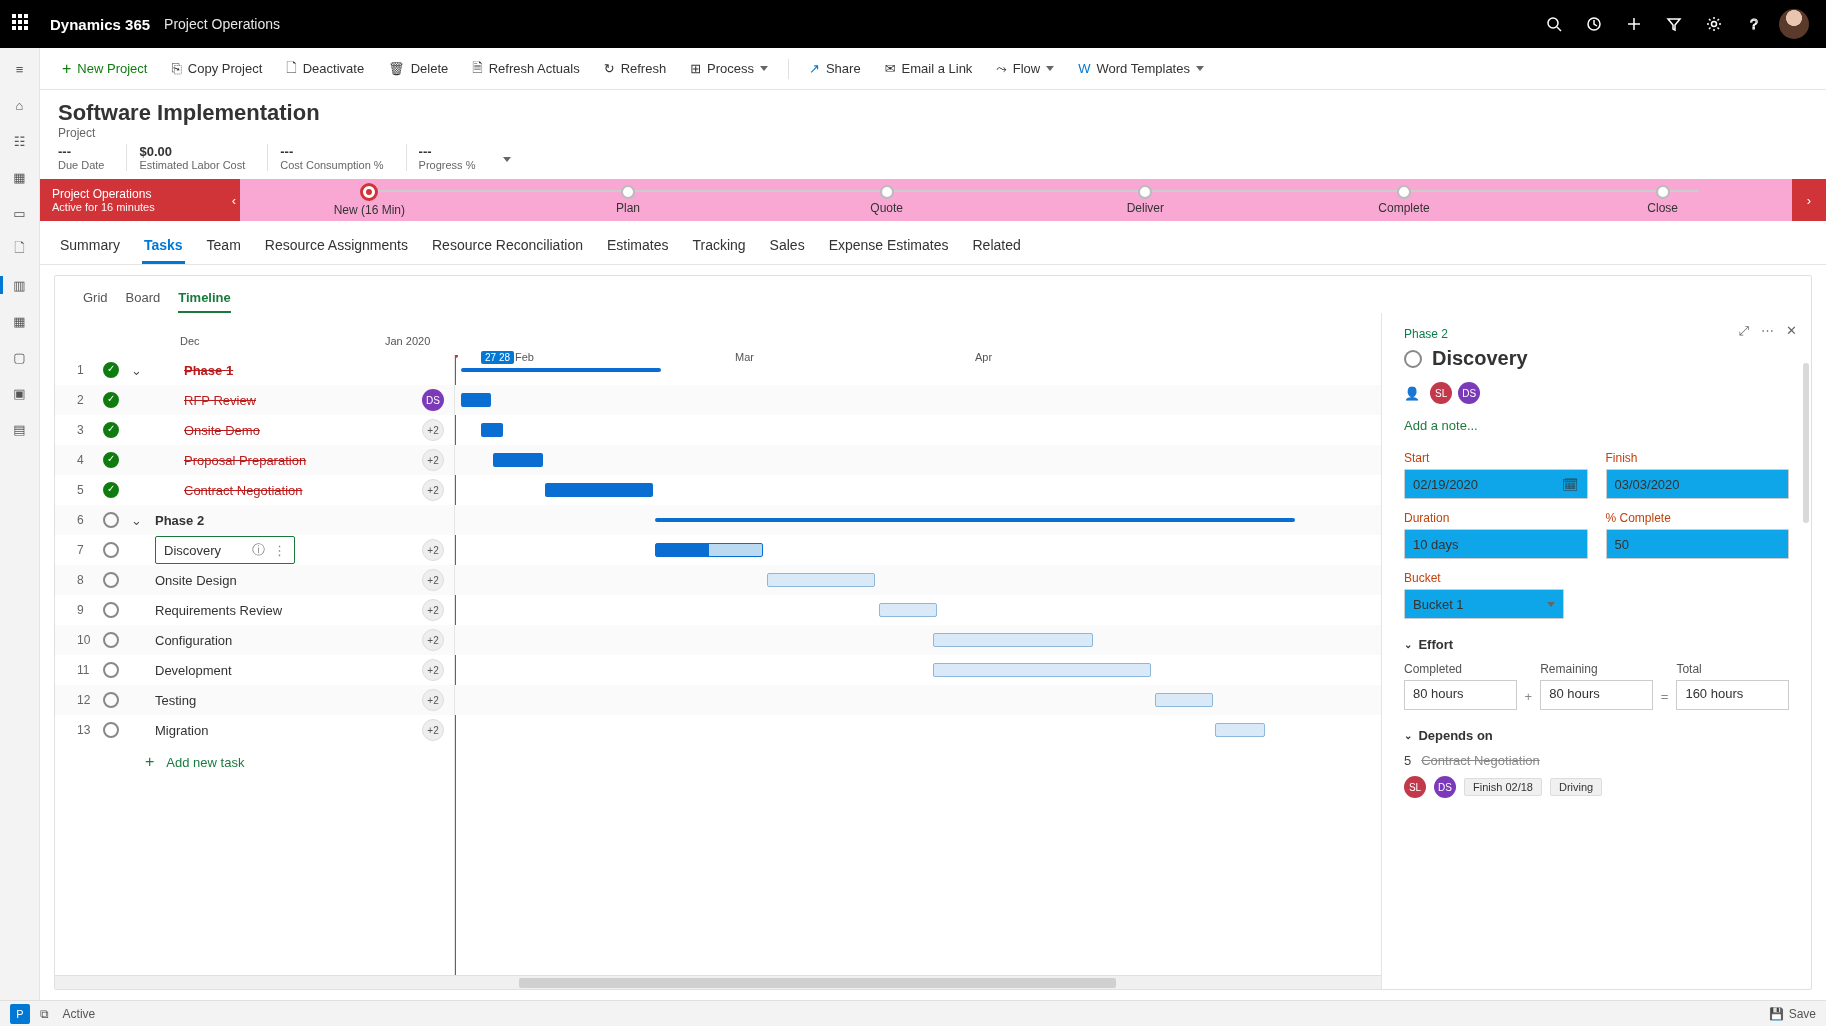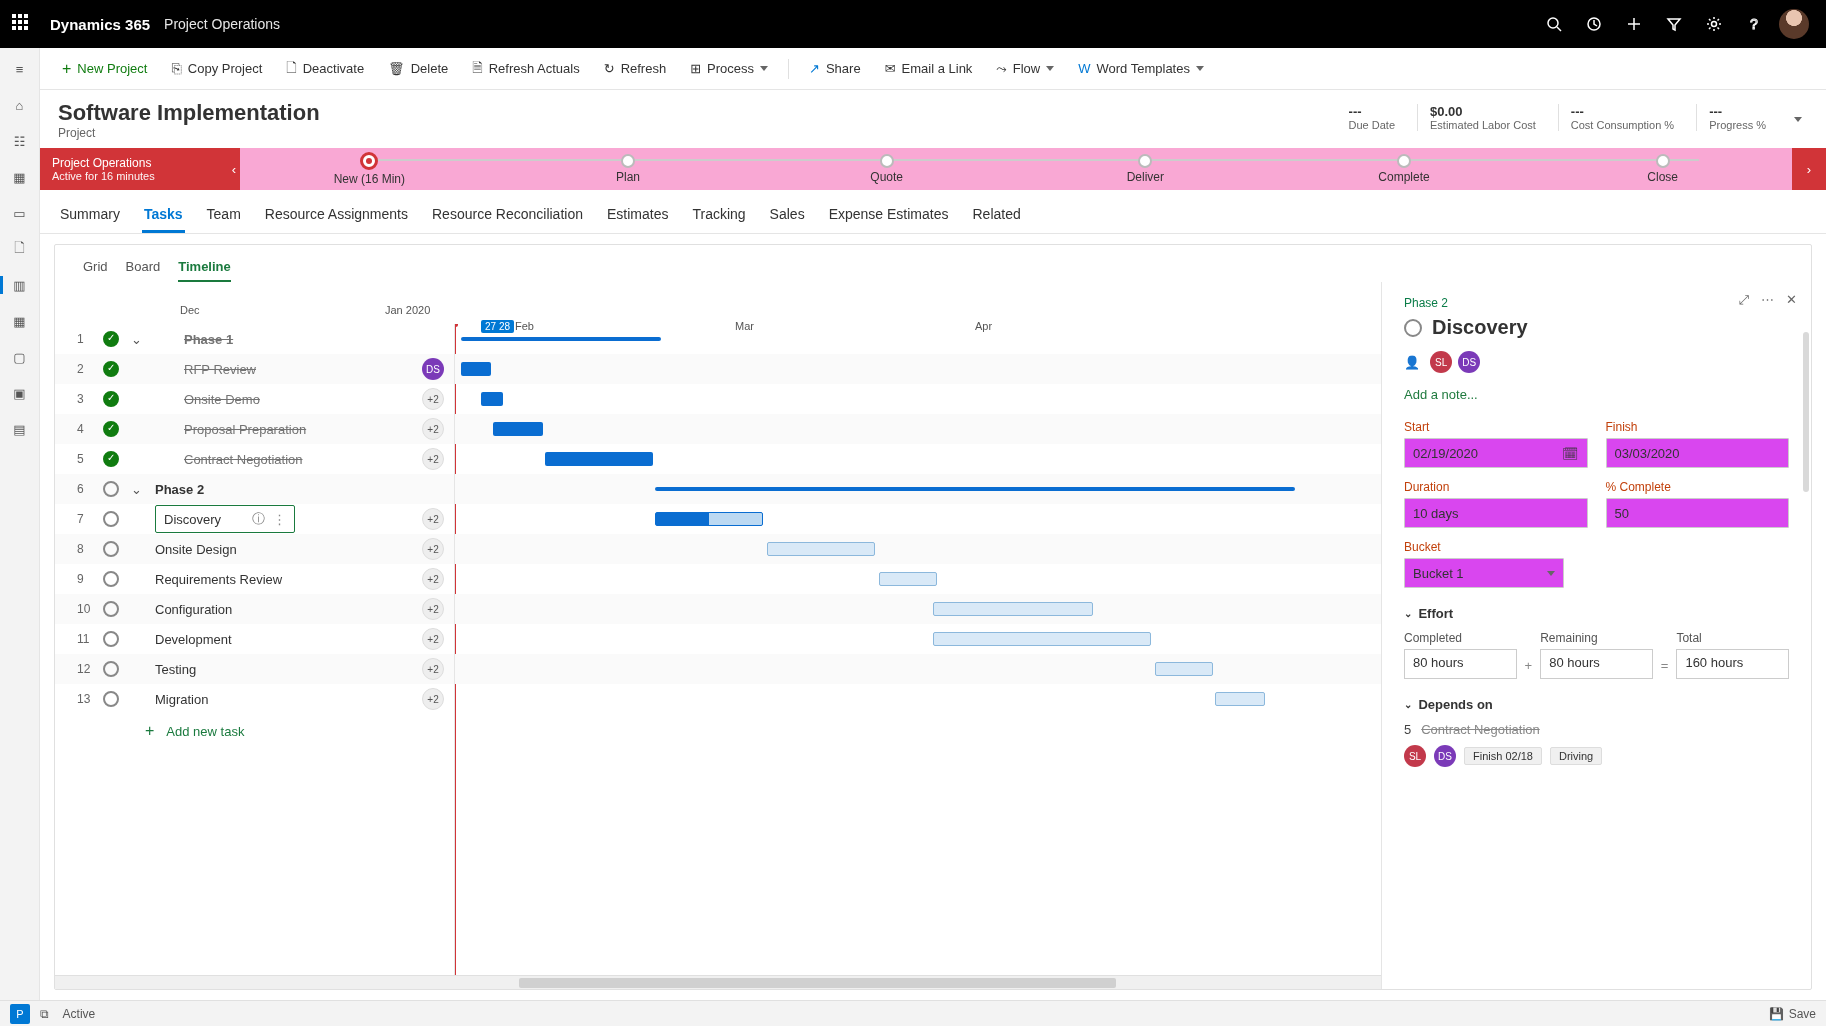--- a/index.html
+++ b/index.html
@@ -21,21 +21,21 @@
 .leftrail { width: 40px; background: #f3f3f3; display: flex; flex-direction: column; align-items: center; padding-top: 8px; gap: 10px; border-right: 1px solid #e5e5e5; }
 .leftrail .ri { width: 32px; height: 26px; display: flex; align-items: center; justify-content: center; cursor: pointer; color: #555; position: relative; }
 .leftrail .ri.active::before { content: ""; position: absolute; left: -4px; width: 3px; height: 18px; background: #0078d4; }
 
 .main { flex: 1; display: flex; flex-direction: column; background: #fff; position: relative; }
 .cmdbar { height: 42px; border-bottom: 1px solid #e5e5e5; display: flex; align-items: center; padding: 0 12px; gap: 4px; }
 .cmd { display: flex; align-items: center; gap: 6px; padding: 4px 10px; cursor: pointer; color: #333; font-size: 13px; border-radius: 2px; }
 .cmd.new { color: #107c10; }
 
 
-.pageheader { display: flex; align-items: flex-start; padding: 10px 18px 4px; }
+.pageheader { display: flex; align-items: flex-start; padding: 10px 18px 4px; flex-direction: column; }
 .pageheader .title { font-size: 22px; font-weight: 600; }
 .pageheader .subtitle { font-size: 12px; color: #666; }
 .pageheader .spacer { flex: 1; }
 .kpi { display: flex; gap: 22px; align-items: flex-start; padding-top: 4px; }
 .kpi .k { border-left: 1px solid #e0e0e0; padding-left: 12px; }
 .kpi .k:first-child { border-left: none; padding-left: 0; }
 .kpi .val { font-size: 13px; font-weight: 600; }
 .kpi .lbl { font-size: 11px; color: #666; }
 .kpi .chev { padding: 6px; cursor: pointer; }
 
@@ -77,21 +77,21 @@
 .today-label { position: absolute; top: -13px; font-size: 11px; color: #0078d4; }
 
 .taskrow { display: flex; align-items: center; height: 30px; padding-left: 22px; gap: 12px; position: relative; }
 .taskrow.odd { background: #fafafa; }
 .taskrow .num { width: 14px; font-size: 12px; color: #666; }
 .taskrow .status { width: 16px; height: 16px; border-radius: 50%; border: 2px solid #888; }
 .taskrow .status.done { background: #107c10; border-color: #107c10; position: relative; }
 .taskrow .status.done::after { content: "✓"; color: #fff; font-size: 10px; position: absolute; left: 2px; top: -1px; }
 .taskrow .expand { width: 12px; color: #555; cursor: pointer; }
 .taskrow .tname { flex: 1; font-size: 13px; }
-.taskrow .tname.strike { text-decoration: line-through; color: #737373; padding-left: 29px; }
+.taskrow .tname.strike { text-decoration: line-through; color: #b91c1c; padding-left: 29px; }
 .taskrow .tname.bold { font-weight: 600; }
 .taskrow .badges { position: absolute; right: 10px; display: flex; gap: 4px; }
 .pbadge { width: 22px; height: 22px; border-radius: 50%; display: flex; align-items: center; justify-content: center; font-size: 10px; color: #fff; }
 .pbadge.ds { background: #7b3ab8; }
 .pbadge.sl { background: #c2394b; }
 .pbadge.count { background: #eee; color: #555; border: 1px solid #ddd; }
 .taskrow.selected .tname { }
 .task-sel-box { border: 1px solid #1a7a3e; border-radius: 2px; padding: 4px 8px; display: flex; align-items: center; gap: 8px; min-width: 140px; }
 .task-sel-box .info, .task-sel-box .more { color: #888; cursor: pointer; }
 .addtask { display: flex; align-items: center; gap: 12px; padding: 8px 22px 8px 90px; color: #1a7a3e; cursor: pointer; }
@@ -116,21 +116,21 @@
 .detail .dicons span { cursor: pointer; }
 .detail .phase { color: #0a7c48; font-size: 12px; margin-bottom: 6px; }
 .detail .dtitle { display: flex; align-items: center; gap: 10px; margin-bottom: 12px; }
 .detail .dtitle .ring { width: 18px; height: 18px; border-radius: 50%; border: 2px solid #888; }
 .detail .dtitle h2 { font-size: 20px; font-weight: 600; }
 .detail .people { display: flex; align-items: center; gap: 6px; margin-bottom: 14px; }
 .detail .people .picon { color: #666; margin-right: 4px; }
 .detail .addnote { color: #1f7a3e; font-size: 13px; cursor: pointer; margin-bottom: 18px; display: block; }
 .fgrid { display: grid; grid-template-columns: 1fr 1fr; gap: 12px 18px; margin-bottom: 18px; }
 .field label { font-size: 12px; color: #c2410c; display: block; margin-bottom: 4px; }
-.field .inp { border: 1px solid #ccc; padding: 5px 8px; font-size: 13px; border-radius: 1px; display: flex; align-items: center; justify-content: space-between; background: #d946ef; height: 30px; }
+.field .inp { border: 1px solid #ccc; padding: 5px 8px; font-size: 13px; border-radius: 1px; display: flex; align-items: center; justify-content: space-between; background: #0ea5e9; height: 30px; }
 .field.full { grid-column: 1 / -1; }
 .field .inp.sel { width: 160px; }
 .section-h { display: flex; align-items: center; gap: 6px; font-weight: 600; margin: 8px 0 10px; cursor: pointer; }
 .section-h .chv { font-size: 10px; }
 .effortrow { display: flex; align-items: flex-end; gap: 8px; margin-bottom: 18px; }
 .efield { flex: 1; }
 .efield label { font-size: 12px; color: #555; display: block; margin-bottom: 4px; }
 .efield .inp { border: 1px solid #ccc; padding: 5px 8px; font-size: 13px; height: 30px; }
 .eop { padding-bottom: 6px; color: #888; }
 .dep-row { display: flex; align-items: center; gap: 10px; font-size: 13px; color: #444; margin-bottom: 8px; }

